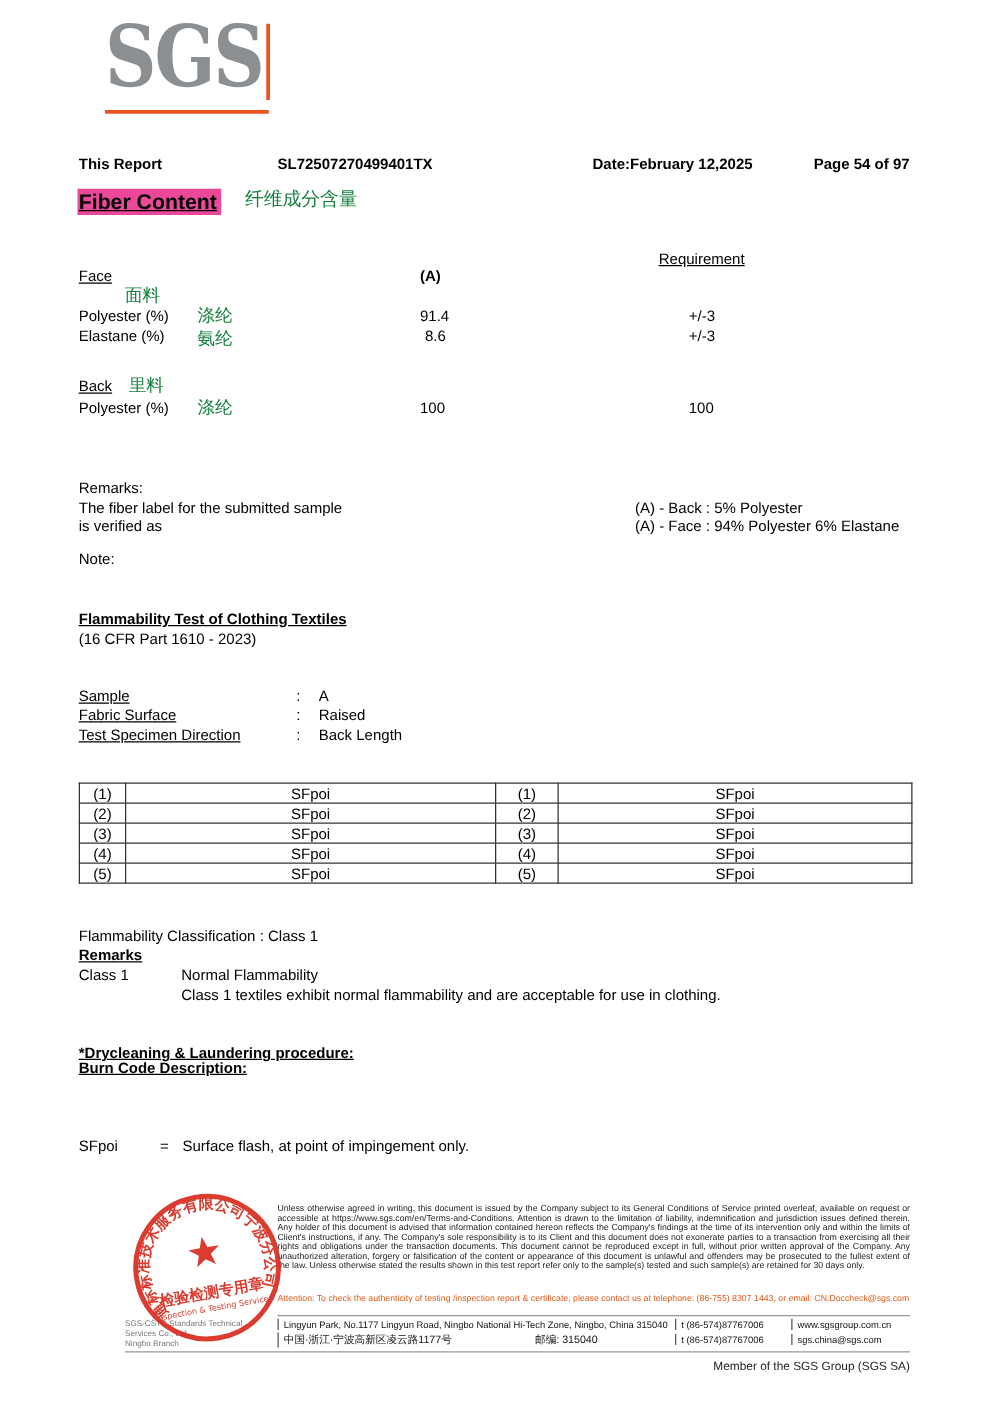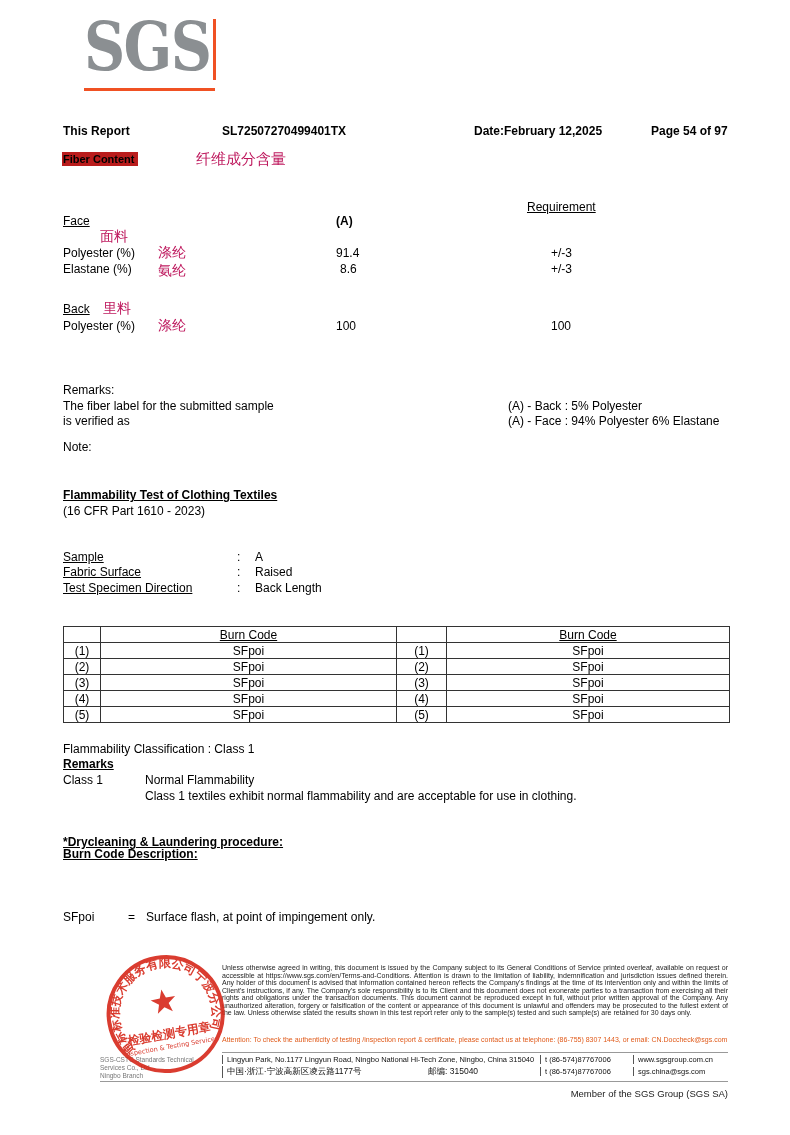--- a/index.html
+++ b/index.html
@@ -1,25 +1,25 @@
 <!DOCTYPE html>
 <html><head>
 <meta charset="utf-8">
 <style>
   *{margin:0;padding:0;box-sizing:border-box}
   body{background:#ffffff;font-family:"Liberation Sans",sans-serif}
   .page{position:relative;width:790px;height:1135px;background:#fff;color:#000;font-size:12px;overflow:hidden}
   .abs{position:absolute;white-space:nowrap}
   .b{font-weight:bold}
   .u{text-decoration:underline}
-  .red{color:#be185d}
+  .red{color:#15803d}
   .cn{font-size:14px}
   .cn-lg{font-size:15px}
   .pre{white-space:pre}
-  .hl{background:#b91c1c;font-weight:bold;padding:1px 3px 1px 1px;font-size:11px}
+  .hl{background:#ec4899;font-weight:bold;text-decoration:underline;padding:1px 3px 1px 1px;font-size:17px}
 
   
   .logo{position:absolute;left:84px;top:16px;width:134px;height:80px}
   .logo-text{font-family:"DejaVu Serif",serif;font-weight:bold;font-size:68px;line-height:60px;color:#8b8f92;letter-spacing:-2px;transform:scaleX(0.84);transform-origin:0 0}
   .logo-vline{position:absolute;left:129px;top:3px;width:3px;height:61px;background:#f05123}
   .logo-hline{position:absolute;left:0;top:72px;width:131px;height:3px;background:#f05123}
 
   
   .burn-table{position:absolute;left:63px;top:626px;border-collapse:collapse;table-layout:fixed;width:666px}
   .burn-table td{border:1px solid #333;height:16px;text-align:center;vertical-align:middle;font-size:12px;padding:0;overflow:hidden}
@@ -112,26 +112,20 @@
 
   <table class="burn-table">
     <colgroup>
         <col style="width:37px">
         <col style="width:296px">
         <col style="width:50px">
         <col style="width:283px">
       </colgroup>
     <tbody>
     <tr>
-      <td></td>
-      <td class="u">Burn Code</td>
-      <td></td>
-      <td class="u">Burn Code</td>
-    </tr>
-    <tr>
       <td>(1)</td>
       <td>SFpoi</td>
       <td>(1)</td>
       <td>SFpoi</td>
     </tr>
     <tr>
       <td>(2)</td>
       <td>SFpoi</td>
       <td>(2)</td>
       <td>SFpoi</td>

